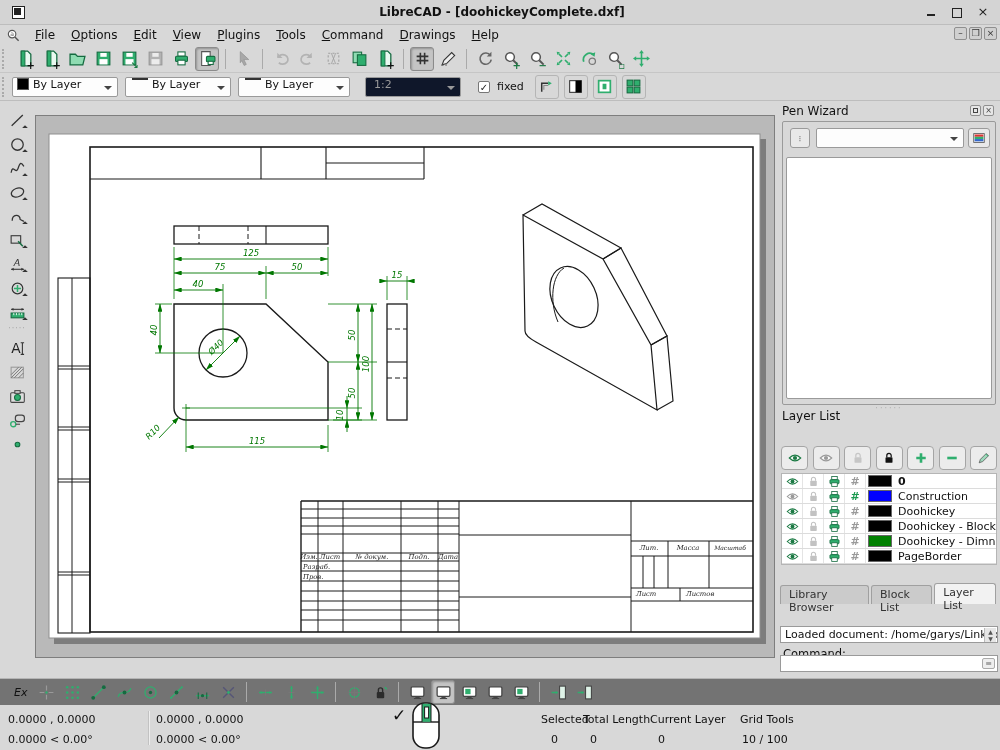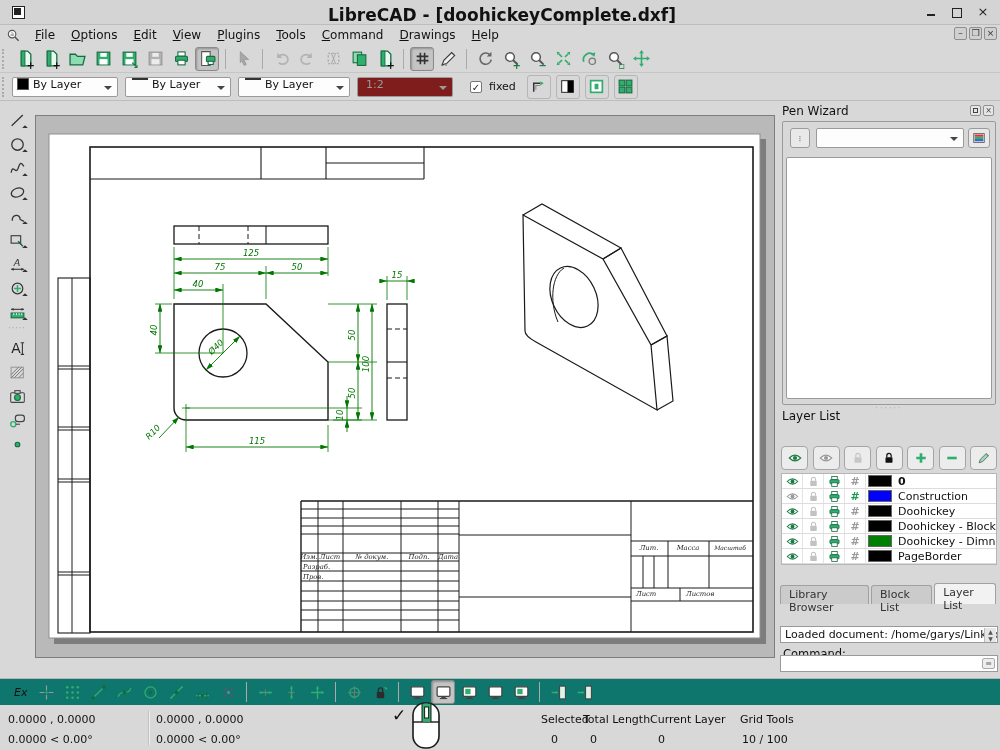--- a/index.html
+++ b/index.html
@@ -2,21 +2,21 @@
 <html><head>
 <meta charset="utf-8">
 <style>
   * { margin:0; padding:0; box-sizing:border-box; }
   html,body { width:1000px; height:750px; overflow:hidden; }
   body { font-family:"DejaVu Sans","Liberation Sans",sans-serif; font-size:11px; background:#d8d8d8; color:#111; position:relative; }
   #app { position:absolute; inset:0; width:1000px; height:750px; background:#d8d8d8; }
 
   
   .titlebar { position:absolute; left:0; top:0; width:1000px; height:25px; background:#d4d4d4; border-bottom:1px solid #bdbdbd; }
-  .titlebar .ttext { position:absolute; left:4px; right:0; top:5px; text-align:center; font-weight:bold; font-size:17px; }
+  .titlebar .ttext { position:absolute; left:4px; right:0; top:5px; text-align:center; font-weight:bold; font-size:12px; }
   .appicon { position:absolute; left:12px; top:6px; width:13px; height:13px; border:1.5px solid #222; background:#fff; }
   .appicon:before { content:""; position:absolute; left:1px; top:1px; width:7px; height:7px; background:#222; }
   .wbtn { position:absolute; top:6px; width:14px; height:13px; text-align:center; line-height:12px; font-size:12px; color:#222; }
   .wmin:after { content:""; display:inline-block; width:8px; height:2px; background:#222; margin-top:8px; }
   .wmax:after { content:""; display:inline-block; width:8px; height:8px; border:1.5px solid #222; margin-top:2px; }
 
   
   .menubar { position:absolute; left:0; top:25px; width:1000px; height:20px; background:#d8d8d8; display:flex; align-items:center; }
   .menuicon { width:15px; height:15px; margin:0 6px 0 6px; }
   .menu-item { padding:12px 8px; font-size:12px; }
@@ -33,21 +33,21 @@
   .btn.pressed { background:#c4c4c4; border:1px solid #8b8b8b; box-shadow:inset 1px 1px 2px rgba(0,0,0,.25); }
   .btn.dis svg { filter:grayscale(1) opacity(.5); }
   .badge { position:absolute; right:1px; bottom:0; font-size:10px; font-weight:bold; color:#111; line-height:9px; }
   .badge.g { color:#1c7a44; }
   .sep { width:1px; height:20px; background:#aaa; margin:0 5px; }
   .ic { width:17px; height:17px; }
   .ic14 { width:14px; height:14px; }
 
   .combo { height:20px; background:#fdfdfd; border:1px solid #9a9a9a; border-radius:2px; display:flex; font-size:11px; position:relative; margin-right:7px; }
   .combo .carrow { position:absolute; right:5px; top:8px; width:0; height:0; border:4px solid transparent; border-top-color:#444; }
-  .combo.dis { background:#7f1d1d; color:#9a9a9a; }
+  .combo.dis { background:#0f172a; color:#9a9a9a;margin-left:8px; }
   .combo.dis .carrow { border-top-color:#9a9a9a; }
   .colorchip { width:12px; height:12px; margin:0 4px 0 4px; border:1px solid #555; }
   .linechip { width:16px; height:2px; background:#333; margin:0 4px 0 6px; }
   .cb { width:12px; height:12px; border:1px solid #777; background:#fff; border-radius:2px; margin:0 4px 0 10px; font-size:10px; line-height:11px; text-align:center; color:#222; }
 
   
   .lefttools { position:absolute; left:0; top:108px; width:34px; display:flex; flex-direction:column; align-items:center; }
   .lefttools .btn { margin:0; }
   .darr:after { content:""; position:absolute; right:1px; bottom:1px; width:0; height:0; border-left:4px solid transparent; border-top:4px solid #333; transform:rotate(-45deg); }
   .tooldots { color:#aaa; font-size:8px; letter-spacing:1px; height:12px; }
@@ -80,21 +80,21 @@
   .tab.active { background:#f2f2f2; height:21px; font-weight:normal; }
 
   .cmdlog { position:absolute; left:2px; top:525px; width:218px; height:17px; background:#fff; border:1px solid #9a9a9a; font-size:11px; padding:1px 14px 0 4px; white-space:nowrap; overflow:hidden; }
   .spin { position:absolute; right:1px; top:1px; width:12px; height:15px; background:#e6e6e6; border-left:1px solid #bbb; font-size:6px; line-height:7px; text-align:center; color:#555; }
   .cmdlabel { position:absolute; left:5px; top:546px; font-size:11.5px; }
   .cmdinput { position:absolute; left:2px; top:554px; width:218px; height:17px; background:#fff; border:1px solid #9a9a9a; }
   .cmdside { position:absolute; right:2px; top:2px; width:13px; height:11px; border:1px solid #aaa; border-radius:2px; background:#eee; font-size:8px; line-height:10px; text-align:center; color:#666; }
   .dockdots { position:absolute; left:50%; transform:translateX(-50%); color:#b0b0b0; font-size:8px; letter-spacing:2px; }
 
   
-  .snapbar { position:absolute; left:0; top:678px; width:1000px; height:27px; background:#0f766e; border-top:1px solid #b5b5b5; display:flex; align-items:center;font-style:italic; }
+  .snapbar { position:absolute; left:0; top:678px; width:1000px; height:27px; background:#737373; border-top:1px solid #b5b5b5; display:flex; align-items:center;font-style:italic; }
   .exbtn { font-size:11px; padding:4px 6px; margin-left:8px; }
 
   
   .statusbar { position:absolute; left:0; top:705px; width:1000px; height:45px; background:#d8d8d8; font-size:11px; }
   .sval { position:absolute; white-space:nowrap; }
   .sgroove { position:absolute; top:6px; height:34px; width:1px; background:#c2c2c2; box-shadow:1px 0 0 #eee; }
 </style>
 </head>
 <body>
 <div id="app">

